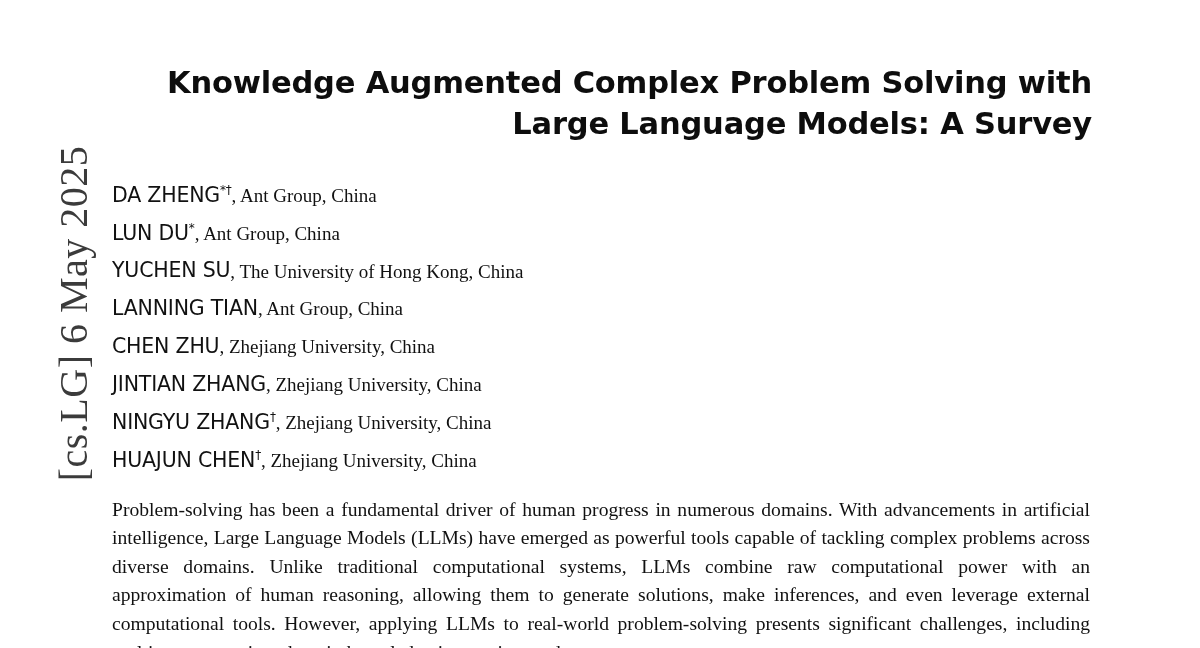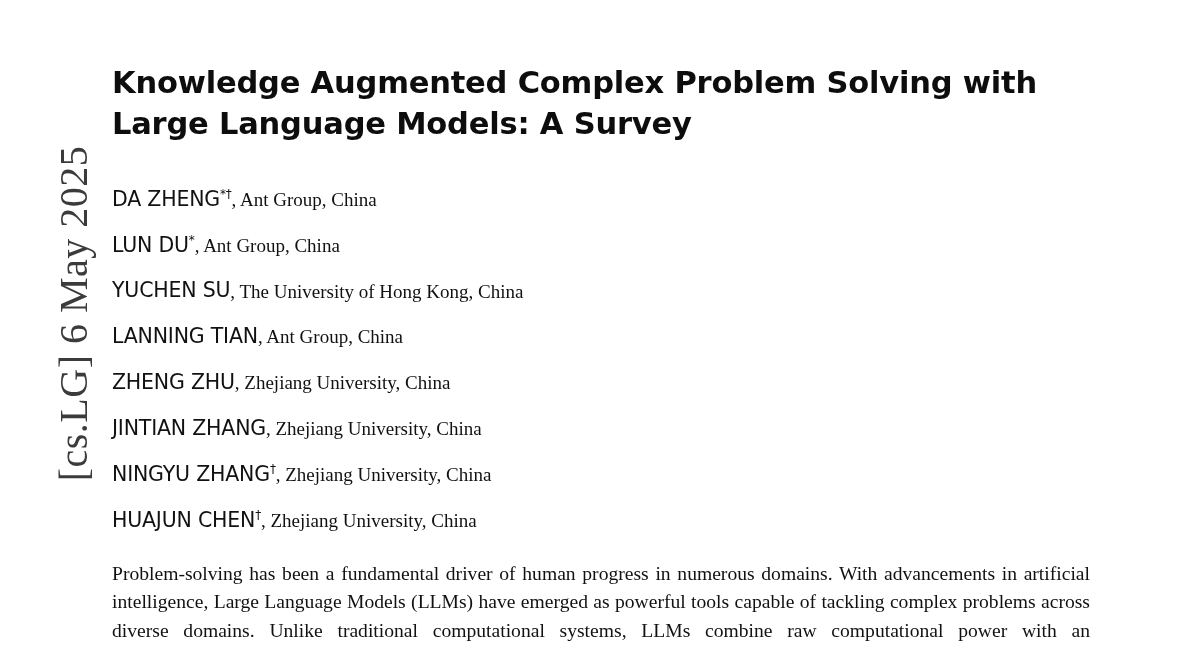--- a/index.html
+++ b/index.html
@@ -53,29 +53,30 @@
 
   .title {
     margin-top: 62px;
     font-family: "DejaVu Sans", sans-serif;
     font-weight: bold;
     font-size: 30.5px;
     line-height: 41px;
     letter-spacing: -0.2px;
     color: #0d0d0d;
     max-width: 985px;
+    text-align: right;
   }
 
   .authors {
     margin-top: 30px;
   }
   .author-line {
     font-family: "Liberation Serif", serif;
     font-size: 21px;
-    line-height: 40px;
+    line-height: 32px;
     color: #111111;
     white-space: nowrap;
   }
   .author-name {
     font-family: "DejaVu Sans", sans-serif;
     font-size: 20.5px;
     font-weight: normal;
     letter-spacing: -0.2px;
   }
   .author-name sup {
@@ -123,21 +124,21 @@
 
       <div class="author-line">
         <span class="author-name"><span>YUCHEN SU</span><sup></sup></span><span class="affil">, <span>The University of Hong Kong, China</span></span>
       </div>
 
       <div class="author-line">
         <span class="author-name"><span>LANNING TIAN</span><sup></sup></span><span class="affil">, <span>Ant Group, China</span></span>
       </div>
 
       <div class="author-line">
-        <span class="author-name"><span>ZHENG ZHU</span><sup></sup></span><span class="affil">, <span>Zhejiang University, China</span></span>
+        <span class="author-name"><span>CHEN ZHU</span><sup></sup></span><span class="affil">, <span>Zhejiang University, China</span></span>
       </div>
 
       <div class="author-line">
         <span class="author-name"><span>JINTIAN ZHANG</span><sup></sup></span><span class="affil">, <span>Zhejiang University, China</span></span>
       </div>
 
 
       <div class="author-line">
         <span class="author-name"><span>NINGYU ZHANG</span><sup>†</sup></span><span class="affil">, <span>Zhejiang University, China</span></span>
       </div>

